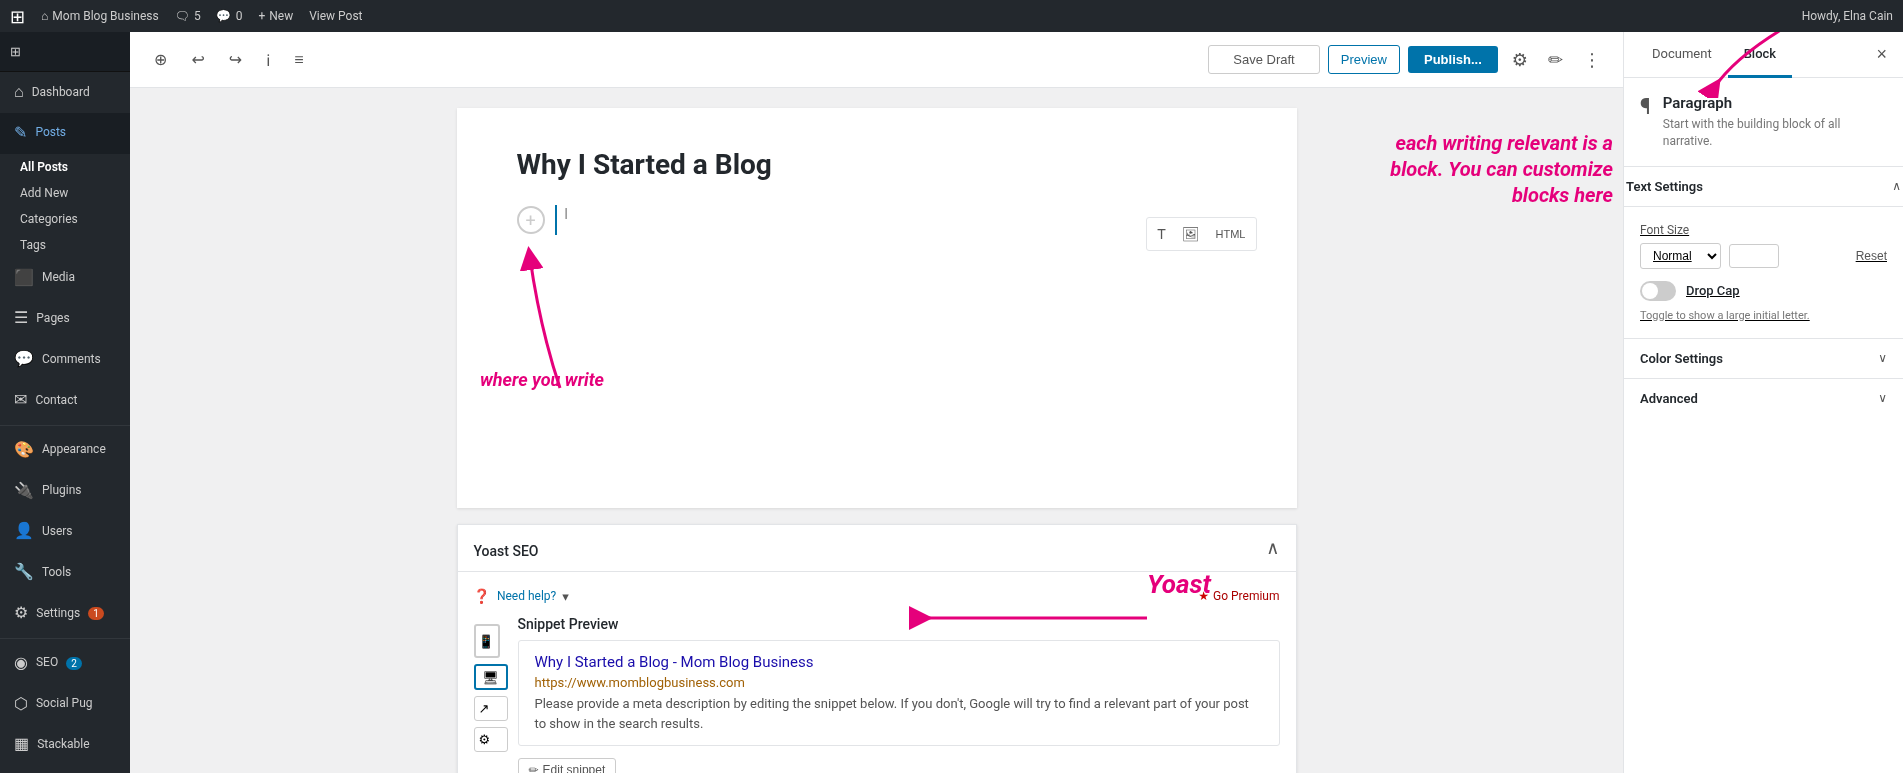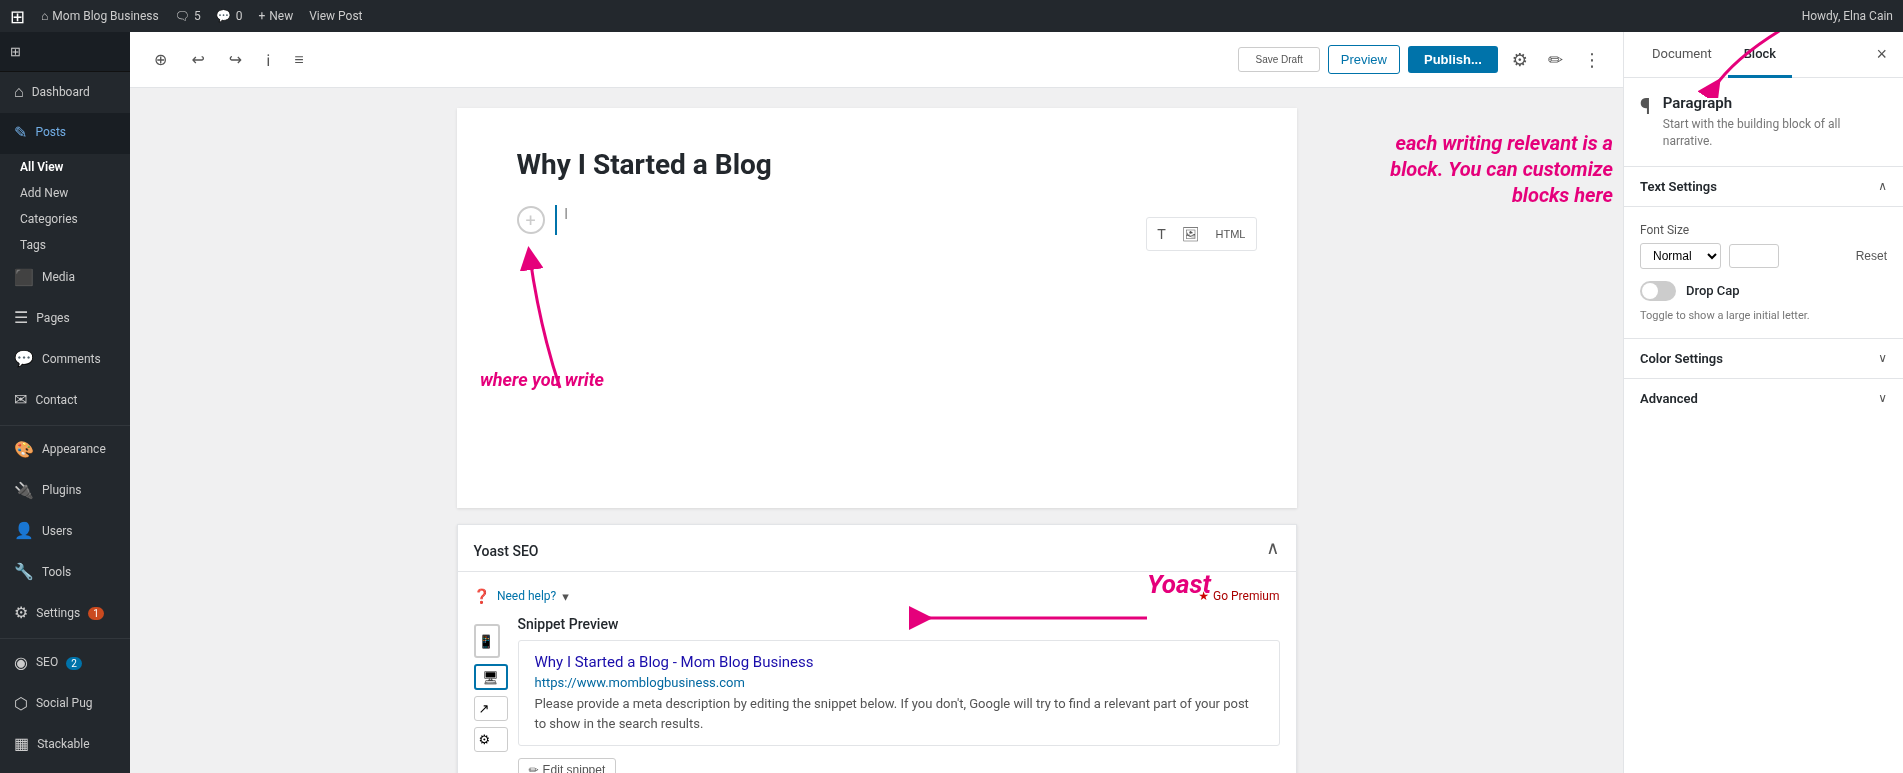--- a/index.html
+++ b/index.html
@@ -80,21 +80,21 @@
       background: none;
       border: none;
       cursor: pointer;
       padding: 6px 8px;
       border-radius: 3px;
       color: #555;
       font-size: 16px;
       display: flex; align-items: center;
     }
     .toolbar-right { margin-left: auto; display: flex; align-items: center; gap: 8px; }
-    .btn-save-draft { background: none; border: 1px solid #ccc; padding: 6px 16px; border-radius: 3px; cursor: pointer; color: #555; font-size: 10px; }
+    .btn-save-draft { background: none; border: 1px solid #ccc; padding: 6px 24px; border-radius: 3px; cursor: pointer; color: #555; font-size: 13px; }
     .btn-preview { background: none; border: 1px solid #0073aa; color: #0073aa; padding: 6px 12px; border-radius: 3px; cursor: pointer; font-size: 13px; }
     .btn-publish { background: #0073aa; color: #fff; border: none; padding: 6px 16px; border-radius: 3px; cursor: pointer; font-size: 13px; font-weight: 600; }
     .toolbar-icon-btn { background: none; border: none; cursor: pointer; padding: 6px; color: #555; font-size: 18px; }
 
     
     .editor-area {
       flex: 1;
       overflow-y: auto;
       background: #f0f0f1;
       padding: 20px;
@@ -154,21 +154,21 @@
       background: #fff;
       border-bottom: 1px solid #e2e4e7;
     }
     .yoast-title { font-size: 14px; font-weight: 500; color: #23282d; }
     .yoast-body { padding: 16px; }
     .yoast-toolbar { display: flex; align-items: center; justify-content: space-between; margin-bottom: 12px; }
     .need-help { color: #0073aa; font-size: 12px; cursor: pointer; display: flex; align-items: center; gap: 4px; text-decoration: none; }
     .go-premium { color: #a00; font-size: 12px; cursor: pointer; display: flex; align-items: center; gap: 4px; }
     .snippet-preview-box { border: 1px solid #e2e4e7; border-radius: 3px; padding: 12px 16px; margin-bottom: 12px; }
     .snippet-title { color: #1a0dab; font-size: 15px; font-weight: 400; cursor: pointer; text-decoration: none; }
-    .snippet-url { color: #0369a1; font-size: 13px; margin: 4px 0; }
+    .snippet-url { color: #a16207; font-size: 13px; margin: 4px 0; }
     .snippet-desc { font-size: 13px; color: #545454; line-height: 1.5; }
     .snippet-btns { display: flex; align-items: center; gap: 8px; margin-top: 8px; }
     .snippet-btn { background: none; border: 1px solid #ccc; padding: 4px 10px; border-radius: 3px; cursor: pointer; font-size: 12px; color: #555; display: flex; align-items: center; gap: 4px; }
 
     
     .right-panel {
       width: 280px;
       background: #fff;
       border-left: 1px solid #e2e4e7;
       display: flex;
@@ -195,27 +195,27 @@
       padding: 16px;
       border-bottom: 1px solid #e2e4e7;
     }
     .paragraph-icon { font-size: 22px; color: #555; }
     .paragraph-name { font-size: 15px; font-weight: 600; margin-bottom: 4px; color: #23282d; }
     .paragraph-desc { font-size: 12px; color: #777; line-height: 1.4; }
     .panel-section-header {
       display: flex;
       align-items: center;
       justify-content: space-between;
-      padding: 12px 16px;
+      padding: 12px 2px;
       cursor: pointer;
       border-bottom: 1px solid #e2e4e7;
     }
     .section-title { font-size: 13px; font-weight: 600; color: #23282d; }
     .chevron { font-size: 12px; color: #555; }
-    .text-settings-body { padding: 16px; border-bottom: 1px solid #e2e4e7; }
+    .text-settings-body { padding: 16px; border-bottom: 1px solid #e2e4e7; text-decoration: underline; }
     .setting-label { font-size: 12px; color: #555; margin-bottom: 6px; }
     .font-size-row { display: flex; align-items: center; gap: 8px; margin-bottom: 12px; }
     .font-size-select {
       border: 1px solid #ccc;
       border-radius: 3px;
       padding: 4px 8px;
       font-size: 12px;
       background: #fff;
       cursor: pointer;
       min-width: 80px;
@@ -323,21 +323,21 @@
     <div class="sidebar-item">
       <span class="sidebar-icon">⌂</span>
       <span>Dashboard</span>
     </div>
 
     <div class="sidebar-item active-parent">
       <span class="sidebar-icon">✎</span>
       <span>Posts</span>
     </div>
     <div class="sidebar-sub current">
-      <span>All View</span>
+      <span>All Posts</span>
     </div>
     <div class="sidebar-sub">
       <span>Add New</span>
     </div>
     <div class="sidebar-sub">
       <span>Categories</span>
     </div>
     <div class="sidebar-sub">
       <span>Tags</span>
     </div>

